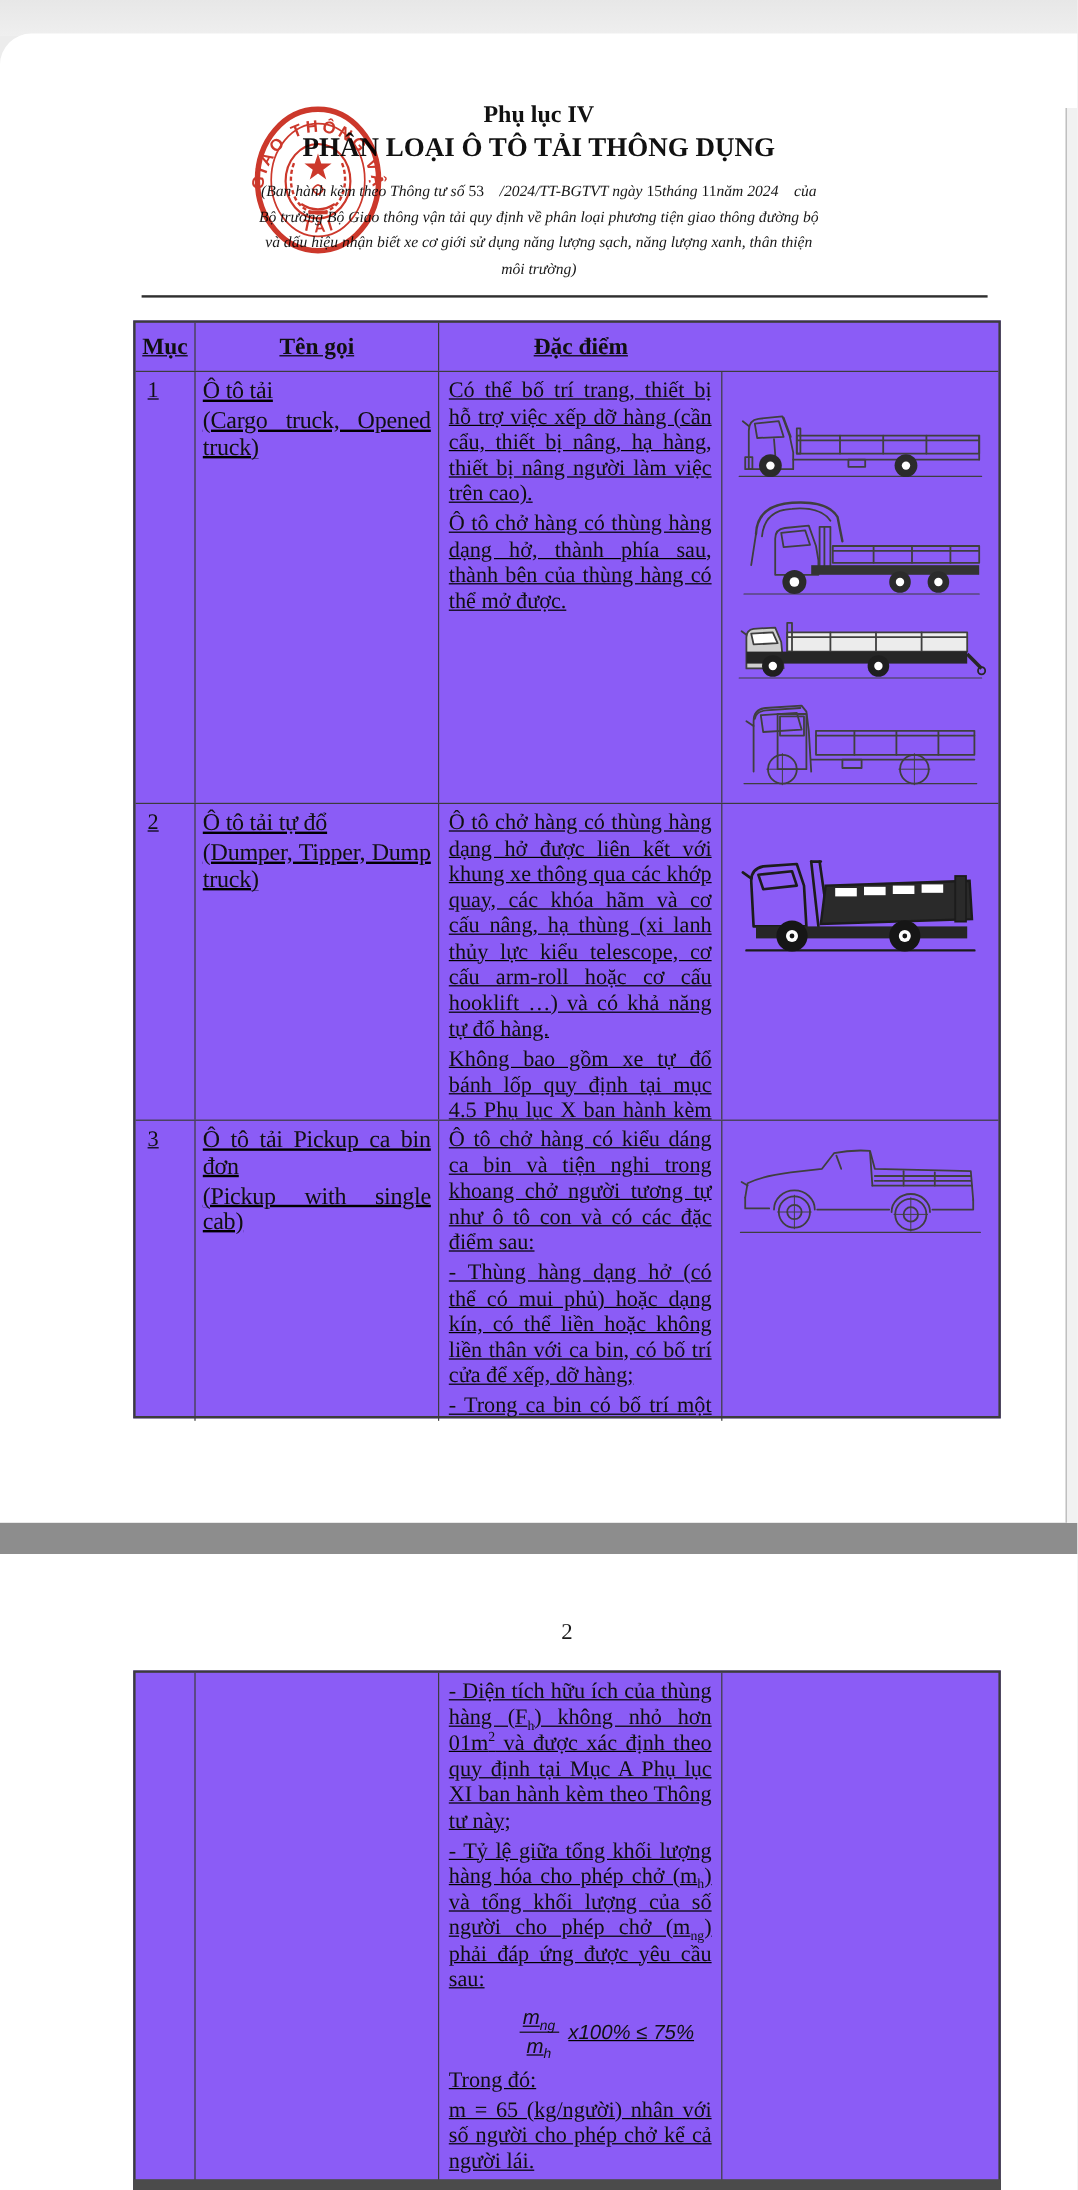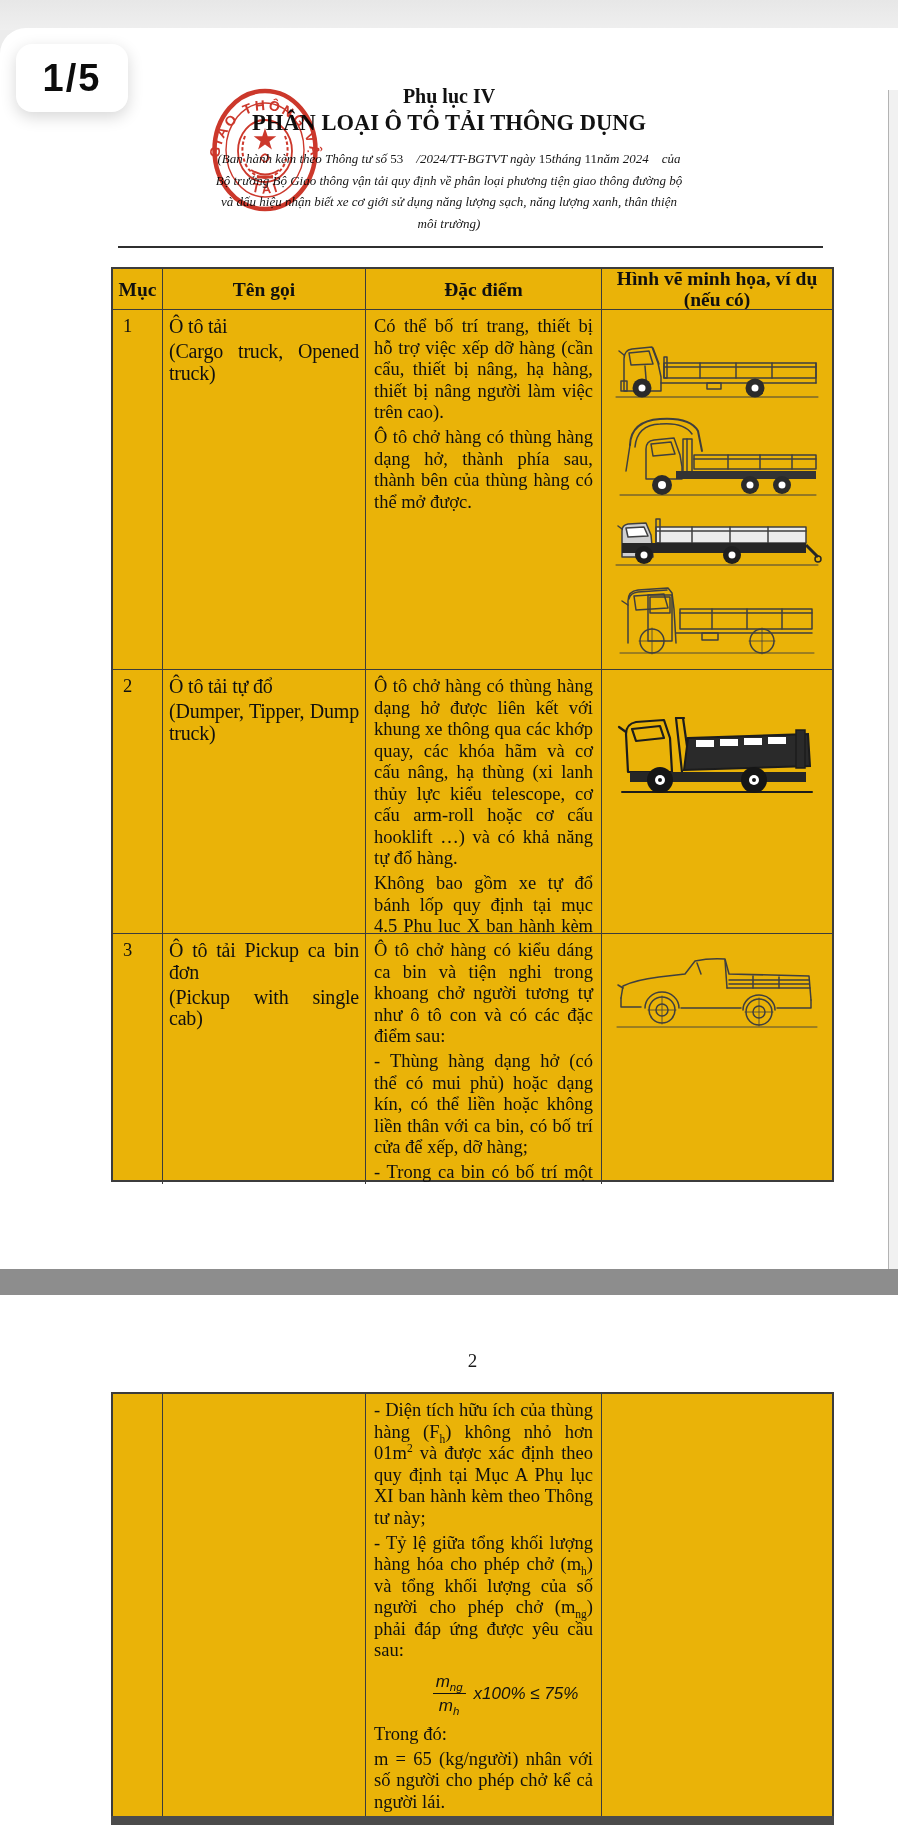--- a/index.html
+++ b/index.html
@@ -15,21 +15,21 @@
   .t1{position:absolute;left:0;top:57px;width:898px;text-align:center;font-weight:bold;font-size:20px;color:#111;}
   .t2{position:absolute;left:0;top:82px;width:898px;text-align:center;font-weight:bold;font-size:22.5px;color:#111;}
   .issued{position:absolute;left:54px;top:120px;width:790px;text-align:center;font-style:italic;font-size:13px;line-height:21.5px;color:#161616;}
   .issued .para{margin:0;}
   .up{font-style:normal;}
   .gap{display:inline-block;width:13px;}
   .rule{position:absolute;left:118px;top:218px;width:705px;height:2px;background:#2f2f2f;}
   
   .stamp{position:absolute;left:206px;top:56px;width:118px;height:132px;mix-blend-mode:multiply;opacity:.93;z-index:20;}
   
-  .tbl{position:absolute;background:#eab308;border:2px solid #3c3c3c;box-sizing:border-box;}
+  .tbl{position:absolute;background:#8b5cf6;border:2px solid #3c3c3c;box-sizing:border-box;text-decoration:underline;}
   .tbl1{left:111px;top:239px;width:723px;height:915px;}
   .tbl2{left:111px;top:1364px;width:723px;height:461px;}
   .trow{display:grid;grid-template-columns:50px 203px 236px minmax(0,1fr);box-sizing:border-box;border-bottom:1.6px solid #3c3c3c;}
   .trow:last-child{border-bottom:none;}
   .td{border-right:1.6px solid #3c3c3c;box-sizing:border-box;padding:6px 8px;overflow:hidden;
       font-size:18.5px;line-height:21.5px;color:#101010;text-align:justify;}
   .td:last-child{border-right:none;}
   .th{display:flex;flex-direction:column;align-items:center;justify-content:center;text-align:center;
       font-weight:bold;font-size:19.5px;line-height:21px;padding:2px 4px;}
   .cell-num{text-align:left;padding-left:10px;}
@@ -95,24 +95,20 @@
       </text>
     </svg>
 
     <div class="rule"></div>
 
     <div class="tbl tbl1">
       <div class="trow" style="height:41px;">
         <div class="td th">Mục</div>
         <div class="td th">Tên gọi</div>
         <div class="td th">Đặc điểm</div>
-        <div class="td th">
-          <span>Hình vẽ minh họa, ví dụ</span>
-          <span>(nếu có)</span>
-        </div>
       </div>
 
       <div class="trow" style="height:360px;">
         <div class="td cell-num">1</div>
         <div class="td cell-name">
             <p class="para">Ô tô tải</p>
             <p class="para">(Cargo truck, Opened truck)</p>
           </div>
         <div class="td">
             <p class="para">Có thể bố trí trang, thiết bị hỗ trợ việc xếp dỡ hàng (cần cẩu, thiết bị nâng, hạ hàng, thiết bị nâng người làm việc trên cao).</p>
@@ -323,16 +319,13 @@
         </div>
         <div class="td imgcell"></div>
       </div>
     </div>
 
     <div class="dark-bar"></div>
 
     <div class="right-gutter"></div>
   </div>
 
-  <div class="page-badge">
-    <span>1/5</span>
-  </div>
 </div>
 
 </body></html>

